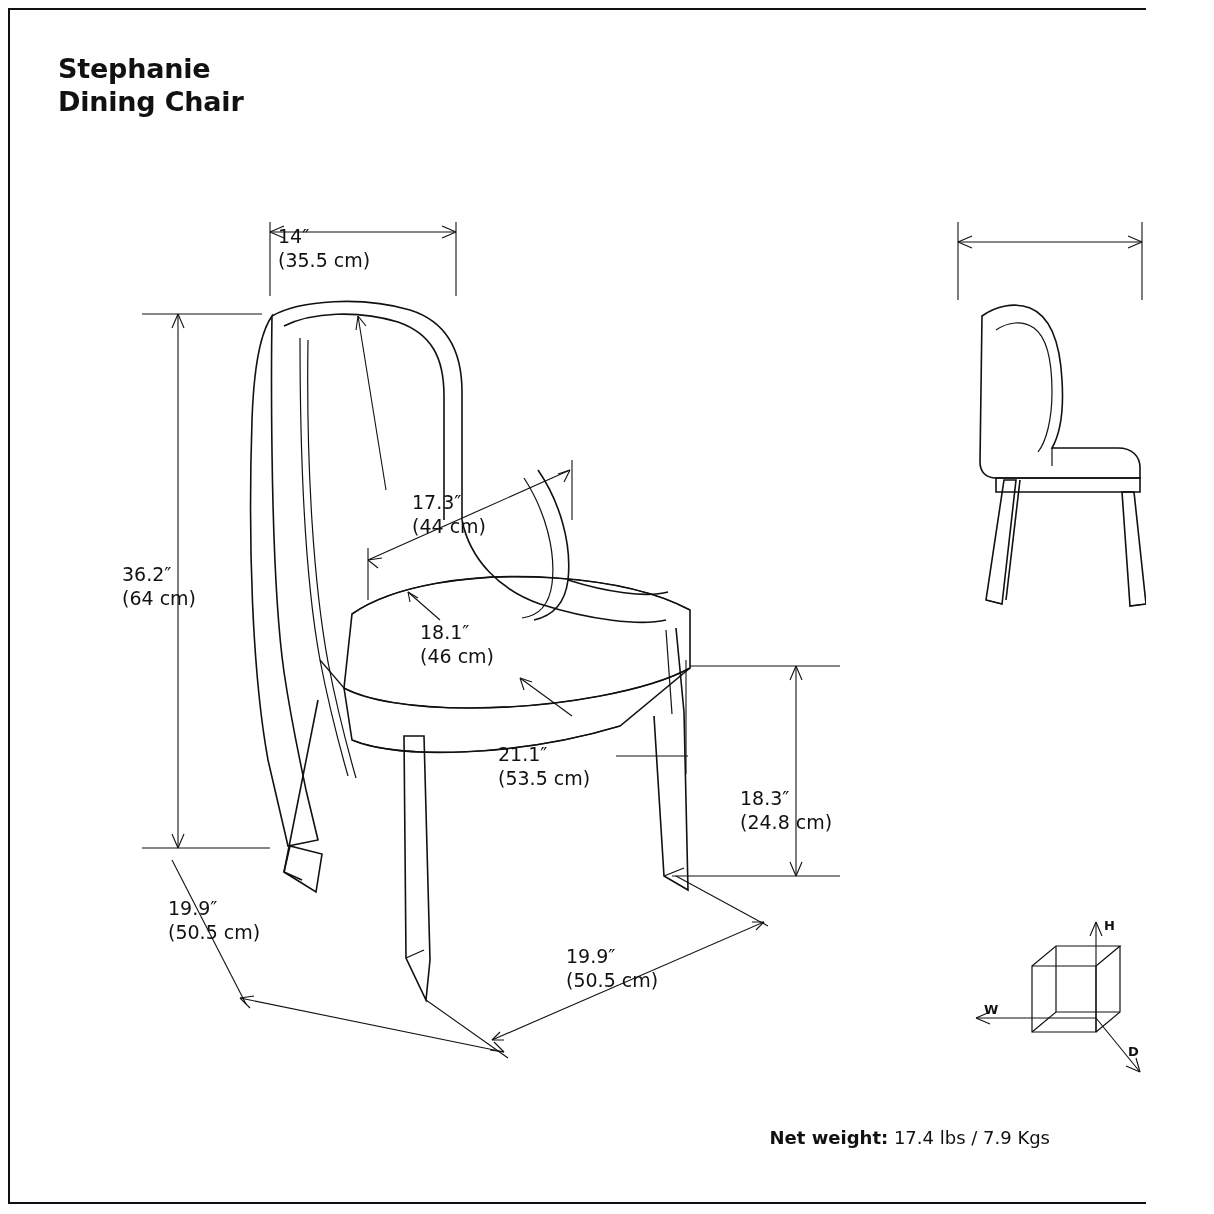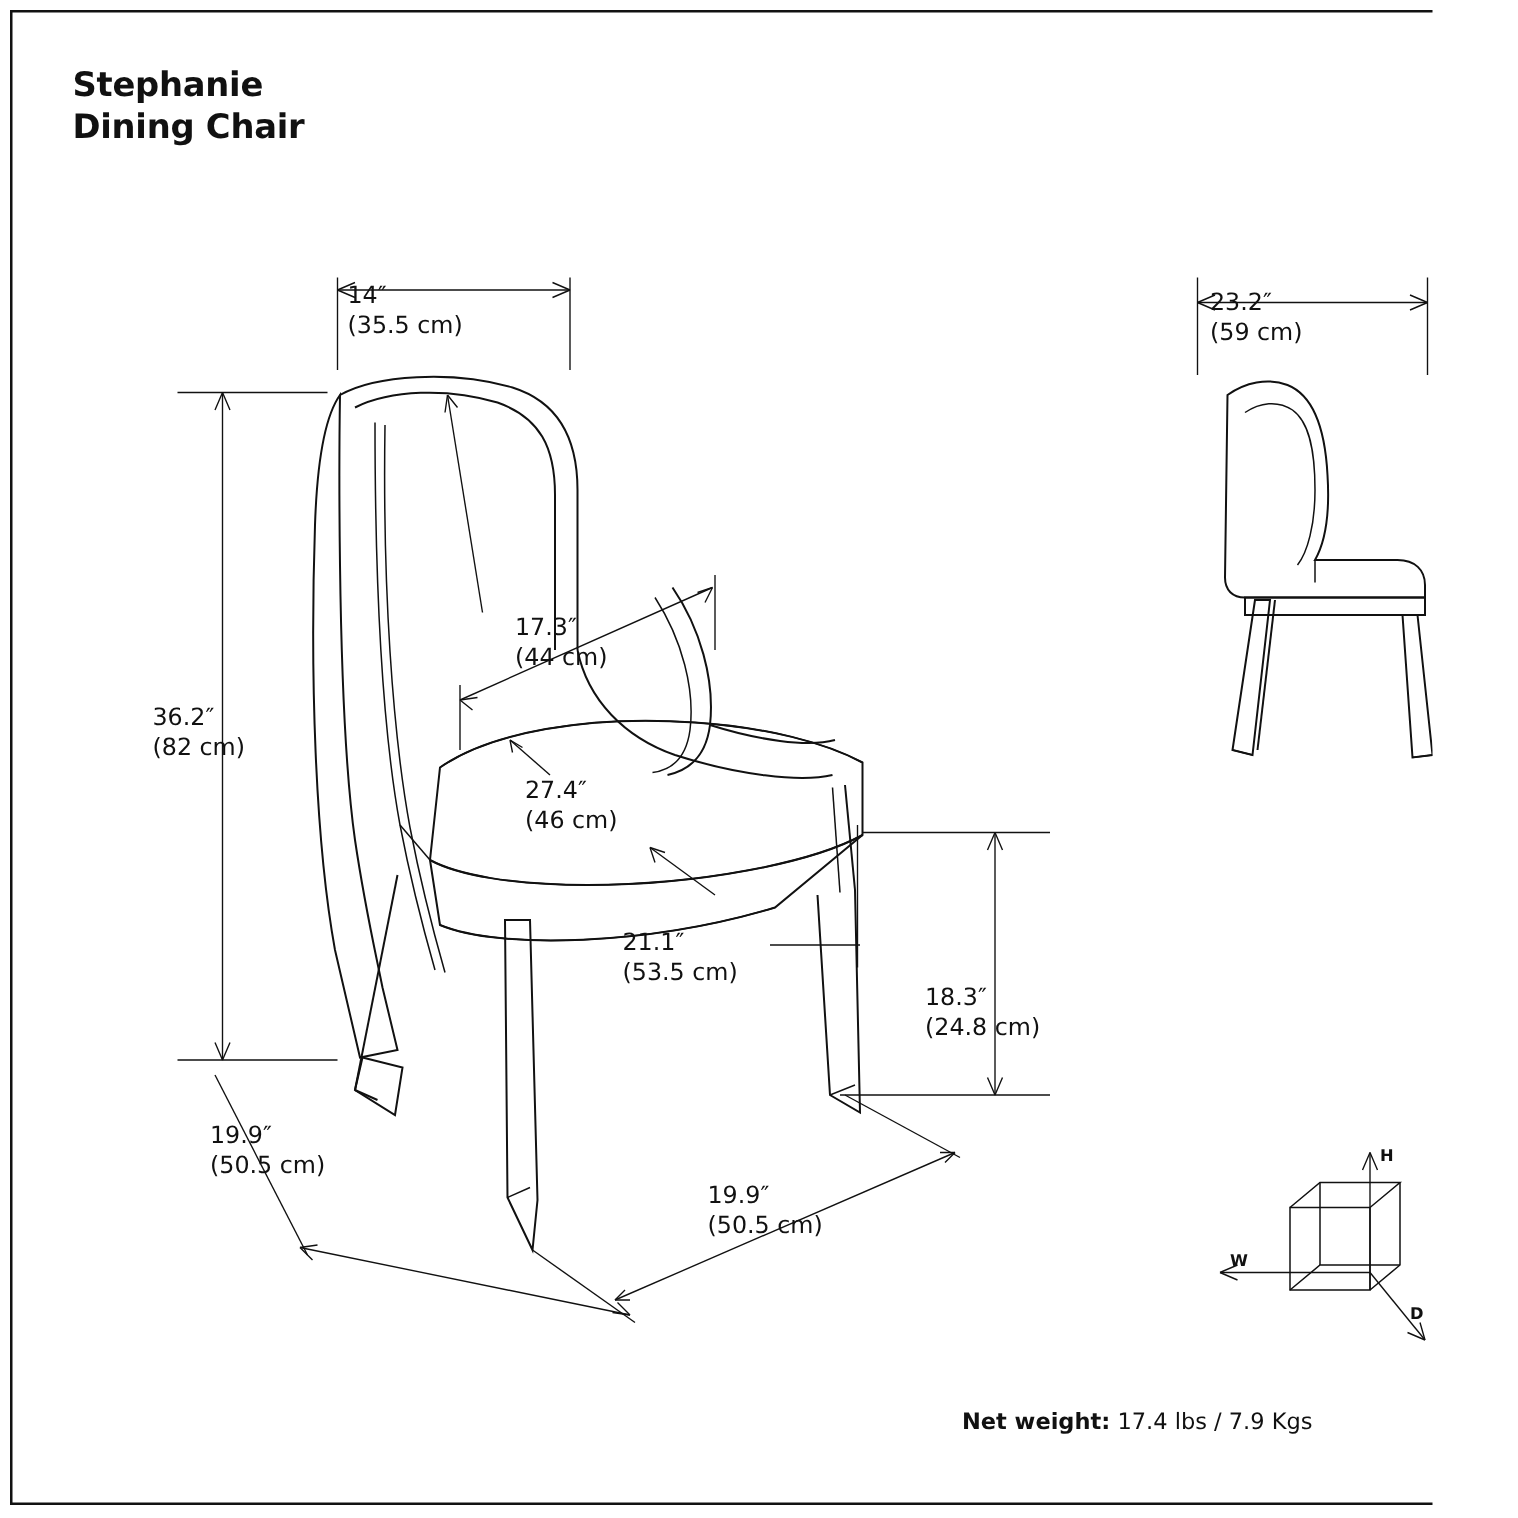--- a/index.html
+++ b/index.html
@@ -269,39 +269,35 @@
       <path class="ln-dim" d="M1096 1018 L 1140 1072"></path>
       <path class="ln-dim" d="M1140 1072 L 1136 1058 M1140 1072 L 1126 1066"></path>
     </g>
   </svg>
 
   <div class="dim-label" style="left:278px; top:224px; width:170px;">
     <span>14″</span>
     <span class="l2">(35.5 cm)</span>
   </div>
 
-  <div class="dim-label" style="left:968px; top:230px; width:164px;">
-    <span>23.2″</span>
-    <span class="l2">(59 cm)</span>
-  </div>
 
 
   <div class="dim-label" style="left:412px; top:490px; width:140px;">
     <span>17.3″</span>
     <span class="l2">(44 cm)</span>
   </div>
 
   <div class="dim-label" style="left:420px; top:620px; width:140px;">
-    <span>27.4″</span>
+    <span>18.1″</span>
     <span class="l2">(46 cm)</span>
   </div>
 
   <div class="dim-label" style="left:122px; top:562px; width:140px;">
     <span>36.2″</span>
-    <span class="l2">(82 cm)</span>
+    <span class="l2">(64 cm)</span>
   </div>
 
   <div class="dim-label" style="left:498px; top:742px; width:150px;">
     <span>21.1″</span>
     <span class="l2">(53.5 cm)</span>
   </div>
 
   <div class="dim-label" style="left:740px; top:786px; width:160px;">
     <span>18.3″</span>
     <span class="l2">(24.8 cm)</span>

